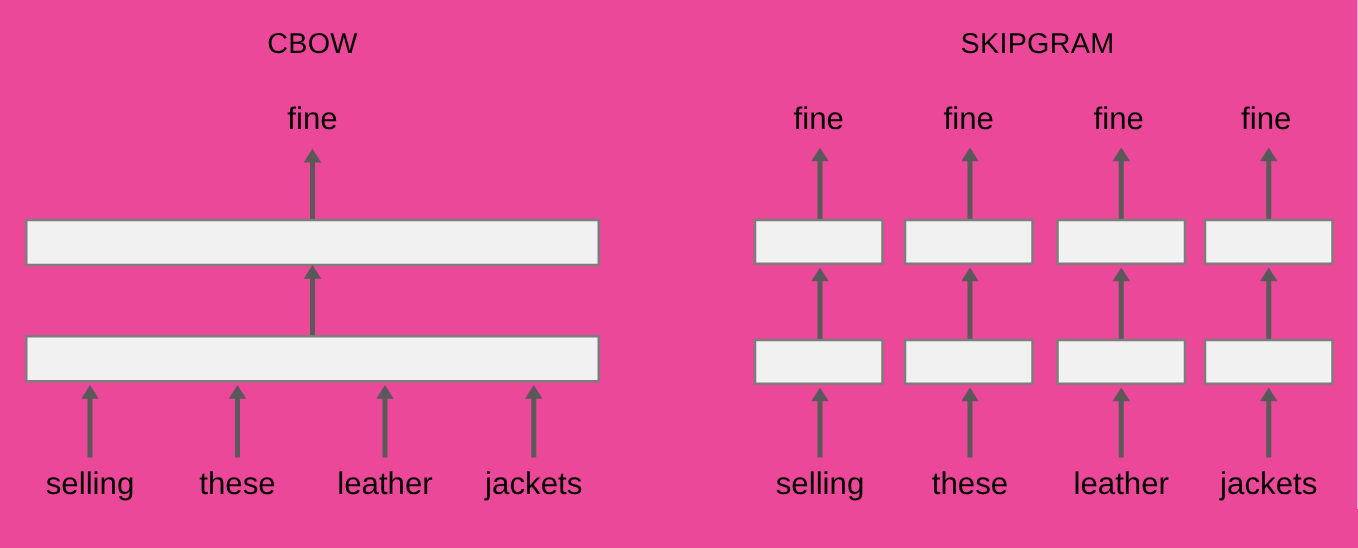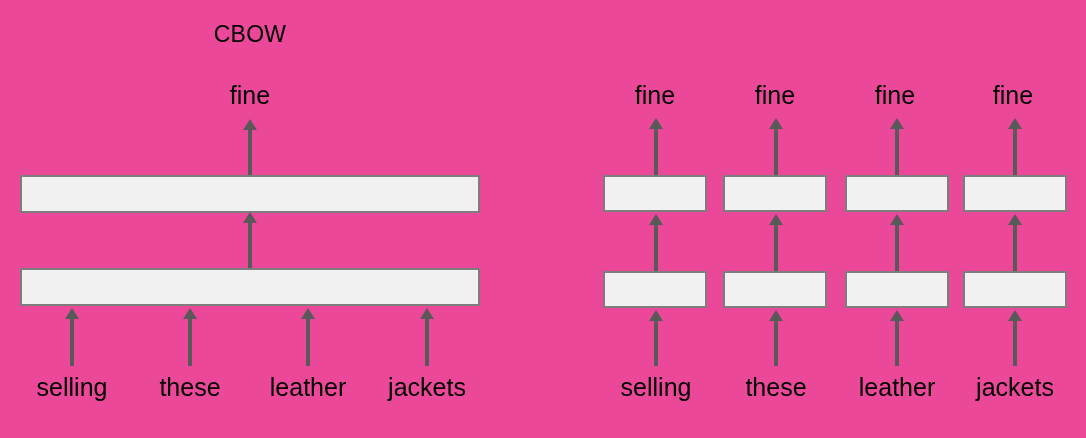--- a/index.html
+++ b/index.html
@@ -121,20 +121,21 @@
     </div>
 
     <div class="word-label" style="left: 12px; width: 120px; top: 374px;">selling</div>
     <div class="word-label" style="left: 130px; width: 120px; top: 374px;">these</div>
     <div class="word-label" style="left: 248px; width: 120px; top: 374px;">leather</div>
     <div class="word-label" style="left: 367px; width: 120px; top: 374px;">jackets</div>
   </div>
 
   <div class="panel" id="panel-skipgram">
 
+    <div class="diagram-title" style="left: 187px; width: 200px;">SKIPGRAM</div>
 
     <div class="word-label" style="left: 52px; width: 120px; top: 82px;">fine</div>
     <div class="arrow-up" style="left: 106px; top: 118px; height: 58px;">
       <span class="head"></span>
       <span class="shaft"></span>
     </div>
     <div class="layer-box" style="left: 60px; top: 175px; width: 104px; height: 37px;"></div>
     <div class="arrow-up" style="left: 106px; top: 214px; height: 58px;">
       <span class="head"></span>
       <span class="shaft"></span>

